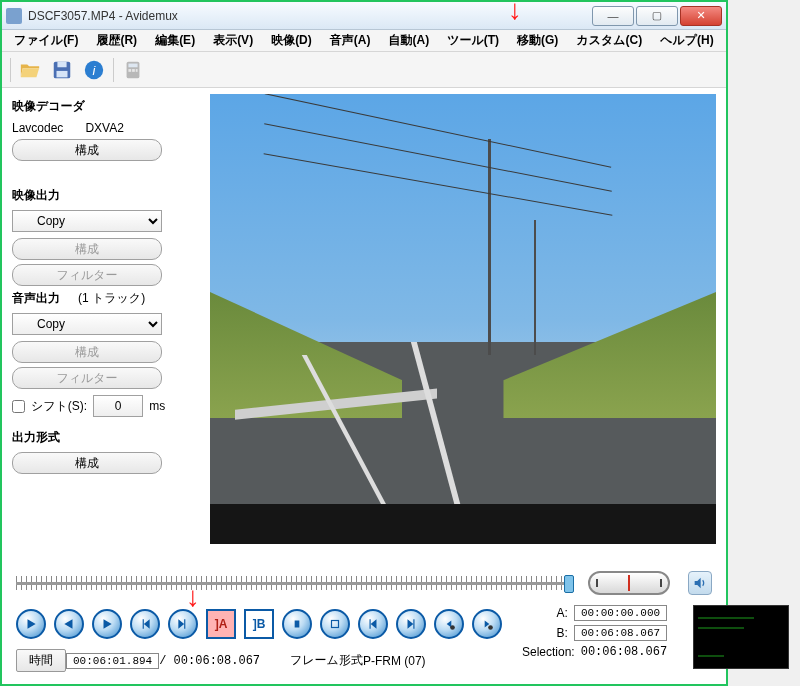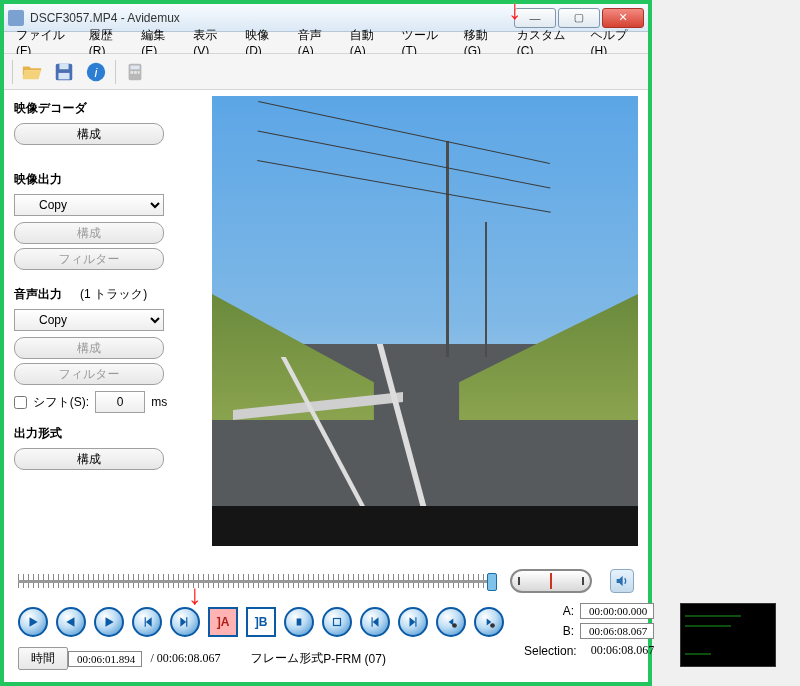--- a/index.html
+++ b/index.html
@@ -1,28 +1,28 @@
 <!DOCTYPE html>
 <html><head>
 <meta charset="utf-8">
 <style>
 * { box-sizing: border-box; margin: 0; padding: 0; font-family: "MS UI Gothic", Tahoma, sans-serif; }
 body { background: #f0f0f0; width: 800px; height: 686px; overflow: hidden; }
 
-.window { width: 652px; height: 686px; background: #c2410c; border: 4px solid #22c55e; display: flex; flex-direction: column; }
+.window { width: 728px; height: 686px; background: #c2410c; border: 2px solid #22c55e; display: flex; flex-direction: column; }
 
 .titlebar { height: 28px; background: linear-gradient(#f7fbff,#dbe8f5); display:flex; align-items:center; padding:0 4px; font-size:12px; color:#333; border-bottom:1px solid #b7c6d4;}
 .titlebar .icon { width:16px; height:16px; background:#7aa1cf; margin-right:6px; border-radius:2px;}
 .titlebar .title { flex:1; }
 .winbtns { display:flex; gap:2px;}
 .winbtn { width:42px; height:20px; border:1px solid #7f97ad; border-radius:3px; background:linear-gradient(#fdfdfd,#e2eaf1); display:flex; align-items:center; justify-content:center; font-size:11px; color:#444;}
 .winbtn.close { background:linear-gradient(#f48a82,#d44232); color:#fff; border-color:#a73225;}
 
 .menubar { height:22px; display:flex; align-items:center; padding:0 4px; font-size:12px; gap:2px; border-bottom:1px solid #d6d6d6; background:#f5f5f5;}
-.menubar span { padding:2px 8px; cursor:default; }
+.menubar span { padding:2px 8px; cursor:default;font-weight:bold; }
 
 .toolbar { height:36px; display:flex; align-items:center; gap:6px; padding:0 8px; border-bottom:1px solid #d6d6d6; background:#f5f5f5;}
 .tbicon { width:26px; height:26px; border-radius:3px; display:flex; align-items:center; justify-content:center; }
 .tbicon svg { width:22px; height:22px;}
 .sep { width:1px; height:24px; background:#ccc;}
 
 .body { flex:1; display:flex; padding:6px 10px 0 10px; gap:22px; background:#fff;}
 
 .leftpanel { width:176px; font-size:12px; }
 .section-title { font-weight:bold; margin:4px 0 6px 0;}
@@ -67,21 +67,21 @@
 .sqbtn { width:30px; height:30px; border:2px solid #0b5aa6; background:#fff; display:flex; align-items:center; justify-content:center; font-size:12px; font-weight:bold; color:#b02015;}
 .sqbtn.sel { background:#ffb3b3;}
 
 .ab-area { font-size:12px; margin-left:auto; padding-right:6px;}
 .ab-row { display:flex; align-items:center; gap:6px; margin-bottom:4px; justify-content:flex-end;}
 .timebox { border:1px solid #888; padding:1px 6px; background:#fff; font-family:monospace; font-size:11px;}
 .monitor { width:96px; height:64px; border:1px solid #333; background:#000; display:inline-block;}
 
 .bottom-row { display:flex; align-items:center; gap:0; margin-top:10px; font-size:12px;}
 .btnsmall { border:1px solid #999; padding:2px 12px; background:linear-gradient(#f9f9f9,#e7e7e7); border-radius:2px;}
-.mono { font-family:Liberation Serif, serif;padding-left:8px;}
+.mono { font-family:Liberation Mono, monospace;}
 .lower-area { display:flex; gap:20px;}
 .lower-left { flex:1; }
 </style>
 </head>
 <body>
 
 <div class="window">
 
   <div class="titlebar">
     <div class="icon"></div>
@@ -137,28 +137,32 @@
           <rect x="11" y="11" width="3" height="3" fill="#ddd"></rect>
           <rect x="15" y="11" width="2" height="3" fill="#ddd"></rect>
         </svg>
     </div>
   </div>
 
   <div class="body">
     <div class="leftpanel">
 
       <div class="section-title">映像デコーダ</div>
+      <div class="row">
+        <span>Lavcodec</span>
+        <span style="margin-left:16px">DXVA2</span>
+      </div>
       <div class="btn">構成</div>
 
       <div class="section-title" style="margin-top:26px">映像出力</div>
       <select><option>Copy</option></select>
       <div class="btn disabled" style="margin-top:6px">構成</div>
       <div class="btn disabled" style="margin-top:4px">フィルター</div>
 
-      <div class="section-title" style="margin-top:16px;display:flex;gap:18px;">
+      <div class="section-title" style="margin-top:4px;display:flex;gap:18px;">
         <span>音声出力</span>
         <span style="font-weight:normal">(1 トラック)</span>
       </div>
       <select><option>Copy</option></select>
       <div class="btn disabled" style="margin-top:6px">構成</div>
       <div class="btn disabled" style="margin-top:4px">フィルター</div>
       <div class="row" style="margin-top:6px">
         <input type="checkbox" style="">
         <span>シフト(S):</span>
         <input class="num" value="0" style="">

